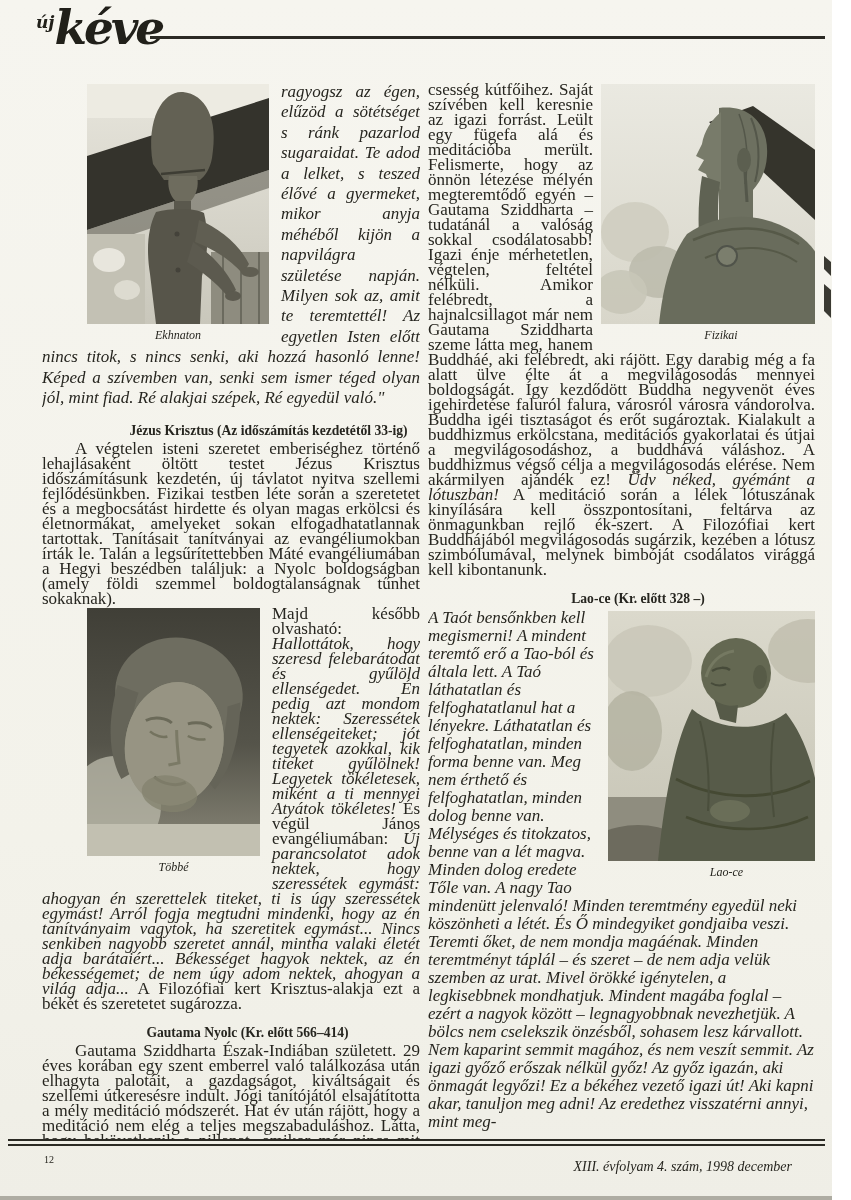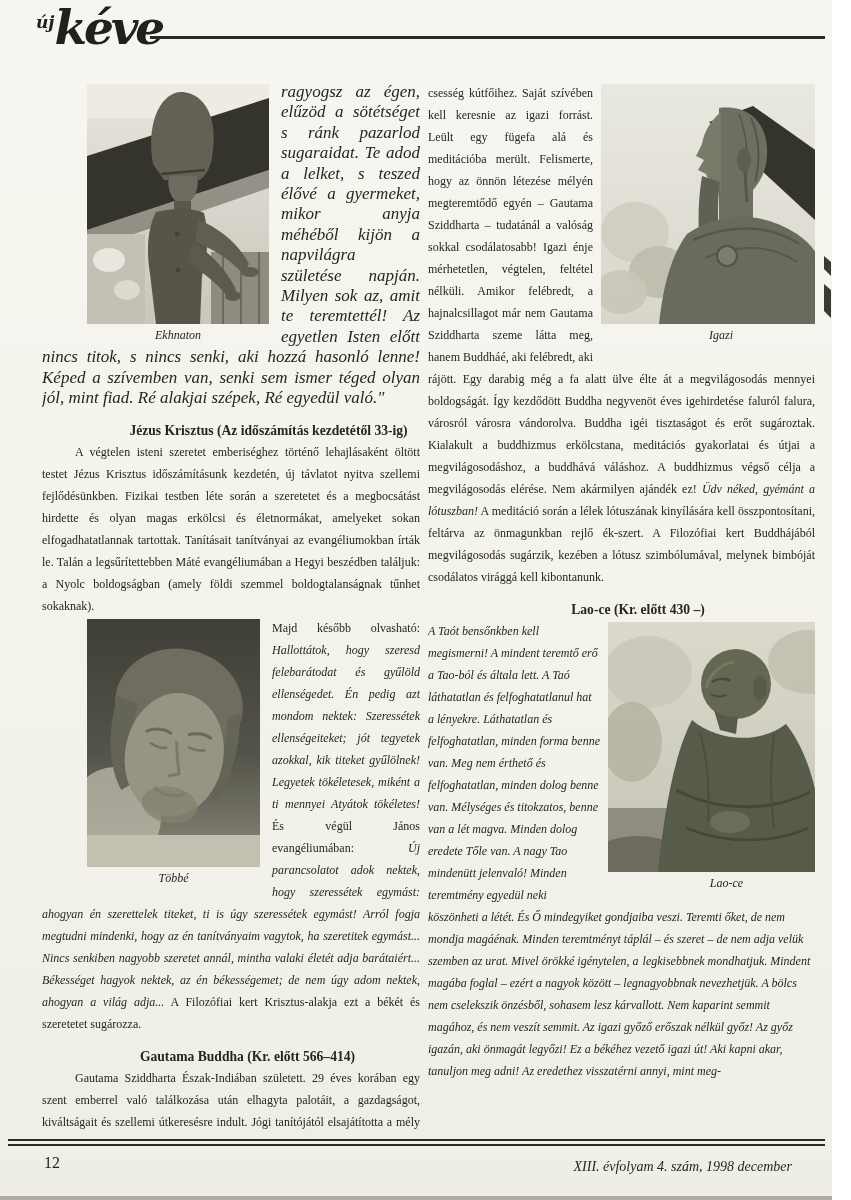--- a/index.html
+++ b/index.html
@@ -12,41 +12,41 @@
   .masthead{position:absolute;left:0;top:0;width:100%;height:60px;}
   .logo{position:absolute;left:36px;top:0px;white-space:nowrap;}
   .logo-small{font:bold italic 17px "DejaVu Serif",serif;position:relative;top:-16px;letter-spacing:0px;color:#21201a;}
   .logo-main{font:bold italic 47px "DejaVu Serif",serif;letter-spacing:-3px;color:#21201a;}
   .masthead-rule{position:absolute;left:150px;right:7px;top:36px;height:2.5px;background:#2b2a24;}
   
   .col{position:absolute;top:82px;height:1058px;overflow:hidden;}
   .col-left{left:42px;width:378px;}
   .col-right{left:428px;width:387px;}
   p{margin:0;}
-  .body{font-size:12px;line-height:22px;text-align:justify;}
+  .body{font-size:17px;line-height:15px;text-align:justify;}
   .ital{font-style:italic;}
   .poem{font-size:17px;line-height:20.4px;font-style:italic;text-align:justify;}
   .indent{text-indent:33px;}
   .heading{font-size:13.6px;line-height:20px;margin:12px 0 0 0;text-indent:33px;text-align:center;}
   .heading.wide{text-indent:75px;}
   .clear{clear:both;height:0;}
   
   .figure{background:transparent;}
   .fig-left{float:left;margin:2px 12px 4px 4px;padding-left:41px;}
   .fig-right{float:right;margin:2px 0 4px 8px;}
   .fig-ekhnaton{width:182px;}
   .fig-jezus{width:173px;}
   .fig-buddha{width:240px;margin-right:-26px;}
   .fig-laoce{width:237px;margin-right:-30px;}
   .photo{display:block;border:0;}
   .caption{font-style:italic;font-size:12px;text-align:center;margin-top:4px;color:#26251f;}
   
   .footer-rule{position:absolute;left:8px;right:7px;top:1139px;height:3px;
     border-top:2.5px solid #2b2a24;border-bottom:2.5px solid #2b2a24;}
-  .page-num{position:absolute;left:44px;top:1154px;font-size:16px;}
+  .page-num{position:absolute;left:44px;top:1154px;font-size:10px;}
   .issue-line{position:absolute;right:40px;top:1159px;font-size:14px;font-style:italic;}
   
   .edge-mark{position:absolute;right:0px;top:256px;width:10px;height:64px;}
   .bottom-strip{position:absolute;left:0;bottom:0;width:100%;height:4px;background:#aeaca2;}
 </style>
 </head>
 <body>
 
 <div class="page">
 
@@ -124,21 +124,21 @@
           <path d="M90,122 C92,134 96,146 98,154 L88,158" stroke="#7b7a66" stroke-width="3" fill="none"></path>
           <path d="M76,172 C86,178 100,178 108,172" stroke="#6b6a59" stroke-width="3" fill="none"></path>
           <ellipse cx="94" cy="186" rx="28" ry="18" fill="#83816e" opacity="0.75"></ellipse>
         </g>
       </svg>
       <div class="caption">Többé</div>
     </div>
     <p class="body"><span>Majd később olvasható: </span><span style="font-style: italic;">Hallottátok, hogy szeresd felebarátodat és gyűlöld ellenségedet. Én pedig azt mondom nektek: Szeressétek ellenségeiteket; jót tegyetek azokkal, kik titeket gyűlölnek! Legyetek tökéletesek, miként a ti mennyei Atyátok tökéletes!</span><span> És végül János evangéliumában: </span><span style="font-style: italic;">Új parancsolatot adok nektek, hogy szeressétek egymást: ahogyan én szerettelek titeket, ti is úgy szeressétek egymást! Arról fogja megtudni mindenki, hogy az én tanítványaim vagytok, ha szeretitek egymást... Nincs senkiben nagyobb szeretet annál, mintha valaki életét adja barátaiért... Békességet hagyok nektek, az én békességemet; de nem úgy adom nektek, ahogyan a világ adja...</span><span> A Filozófiai kert Krisztus-alakja ezt a békét és szeretetet sugározza.</span></p>
     <div class="clear"></div>
 
-    <h3 class="heading"><span style="font-weight: bold;">Gautama Buddha</span><span> (Kr. előtt 566–414)</span></h3>
+    <h3 class="heading"><span style="font-weight: bold;">Gautama Nyolc</span><span> (Kr. előtt 566–414)</span></h3>
     <p class="body indent">Gautama Sziddharta Észak-Indiában született. 29 éves korában egy szent emberrel való találkozása után elhagyta palotáit, a gazdagságot, kiváltságait és szellemi útkeresésre indult. Jógi tanítójától elsajátította a mély meditáció módszerét. Hat év után rájött, hogy a meditáció nem elég a teljes megszabaduláshoz. Látta, hogy bekövetkezik a pillanat, amikor már nincs mit tanulni a mestereinktől, tovább kell lépni. Többé nem fordulhat a külső böl-</p>
   </div>
 
   <div class="col col-right">
 
     <div class="figure fig-right fig-buddha">
       <svg class="photo" width="240" height="240" viewBox="0 0 240 240">
         <defs>
           <linearGradient id="bdbg" x1="0" y1="0" x2="0" y2="1">
             <stop offset="0" stop-color="#eae9e1"></stop>
@@ -156,26 +156,26 @@
         <path d="M101,92 C96,122 96,160 104,196 C110,201 118,199 121,188 C116,150 116,118 119,98 Z" fill="#5f6253"></path>
         <path d="M150,34 C158,52 160,76 154,98" stroke="#54574a" stroke-width="2" fill="none"></path>
         <path d="M138,30 C146,50 148,76 144,100" stroke="#54574a" stroke-width="1.5" fill="none"></path>
         <ellipse cx="143" cy="76" rx="7" ry="12" fill="#5c5f50"></ellipse>
         <path d="M144,88 L146,118" stroke="#54574a" stroke-width="3"></path>
         <path d="M86,150 C118,128 160,126 196,150 C220,166 232,194 236,240 L58,240 C62,202 70,172 86,150 Z" fill="#696c5c"></path>
         <path d="M92,156 C128,140 168,140 198,160" stroke="#565948" stroke-width="2.5" fill="none"></path>
         <path d="M104,174 C136,160 170,160 196,178" stroke="#565948" stroke-width="2" fill="none"></path>
         <circle cx="126" cy="172" r="10" fill="#7b7e6d" stroke="#50534a" stroke-width="2"></circle>
       </svg>
-      <div class="caption">Igazi</div>
+      <div class="caption">Fizikai</div>
     </div>
     <p class="body"><span>csesség kútfőihez. Saját szívében kell keresnie az igazi forrást. Leült egy fügefa alá és meditációba merült. Felismerte, hogy az önnön létezése mélyén megteremtődő egyén – Gautama Sziddharta – tudatánál a valóság sokkal csodálatosabb! Igazi énje mérhetetlen, végtelen, feltétel nélküli. Amikor felébredt, a hajnalcsillagot már nem Gautama Sziddharta szeme látta meg, hanem Buddháé, aki felébredt, aki rájött. Egy darabig még a fa alatt ülve élte át a megvilágosodás mennyei boldogságát. Így kezdődött Buddha negyvenöt éves igehirdetése faluról falura, városról városra vándorolva. Buddha igéi tisztaságot és erőt sugároztak. Kialakult a buddhizmus erkölcstana, meditációs gyakorlatai és útjai a megvilágosodáshoz, a buddhává váláshoz. A buddhizmus végső célja a megvilágosodás elérése. Nem akármilyen ajándék ez! </span><span style="font-style: italic;">Üdv néked, gyémánt a lótuszban!</span><span> A meditáció során a lélek lótuszának kinyílására kell összpontosítani, feltárva az önmagunkban rejlő ék-szert. A Filozófiai kert Buddhájából megvilágosodás sugárzik, kezében a lótusz szimbólumával, melynek bimbóját csodálatos virággá kell kibontanunk.</span></p>
     <div class="clear"></div>
 
-    <h3 class="heading"><span style="font-weight: bold;">Lao-ce</span><span> (Kr. előtt 430 –)</span></h3>
+    <h3 class="heading"><span style="font-weight: bold;">Lao-ce</span><span> (Kr. előtt 328 –)</span></h3>
 
     <div class="figure fig-right fig-laoce">
       <svg class="photo" width="237" height="250" viewBox="0 0 237 250">
         <defs>
           <linearGradient id="lcbg" x1="0" y1="0" x2="0" y2="1">
             <stop offset="0" stop-color="#dbd9cc"></stop>
               <stop offset="1" stop-color="#c6c4b5"></stop>
           </linearGradient>
         </defs>
         <rect width="237" height="250" fill="url(#lcbg)"></rect>

